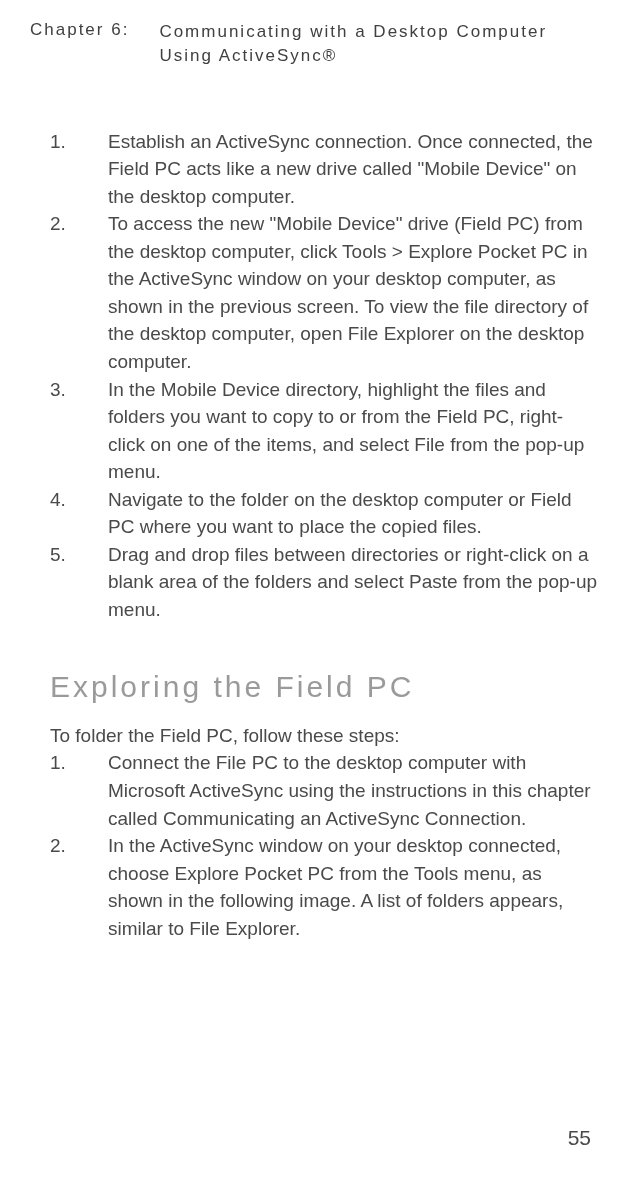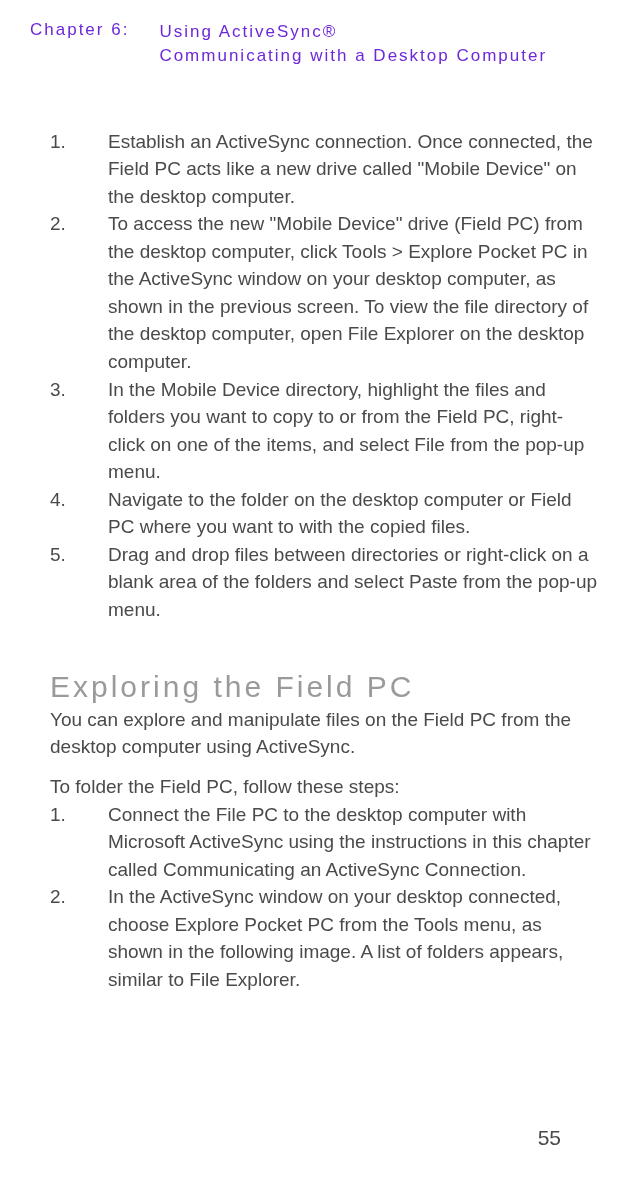--- a/index.html
+++ b/index.html
@@ -14,21 +14,21 @@
       font-family: 'Segoe UI', Tahoma, sans-serif;
       color: #4a4a4a;
       position: relative;
       padding: 20px 30px 0 30px;
     }
     .chapter-header {
       display: flex;
       margin-bottom: 60px;
       letter-spacing: 2px;
       font-size: 17px;
-      color: #6d28d9;
+      color: #404040;
       font-weight: 400;
     }
     .chapter-label {
       white-space: nowrap;
       margin-right: 30px;
     }
     .chapter-title {
       line-height: 1.4;
     }
     .content {
@@ -55,77 +55,76 @@
     }
     .italic {
     }
     .section-heading {
       font-size: 30px;
       letter-spacing: 3px;
       color: #9a9a9a;
       font-weight: 400;
       line-height: 1.25;
       margin-top: 45px;
-      margin-bottom: 0;
+      margin-bottom: 16px;
     }
     .body-text {
       font-size: 19px;
       line-height: 1.45;
       color: #4a4a4a;
       margin-bottom: 12px;
     }
     .page-number {
       position: absolute;
       bottom: 30px;
-      right: 78px;
+      right: 48px;
       font-size: 21px;
       color: #4a4a4a;
     }
   </style>
 </head>
 <body>
 
 <div class="chapter-header">
   <div class="chapter-label">Chapter 6:</div>
   <div class="chapter-title">
+    <div>Communicating with a Desktop Computer</div>
     <div>Using ActiveSync®</div>
-    <div>Communicating with a Desktop Computer</div>
   </div>
 </div>
 
 <div class="content">
 
   <ol class="ordered-list" id="list1">
       <li class="list-item">
         <span class="num">1.</span>
         <span class="text"><span>Establish an ActiveSync connection. Once connected, the Field PC acts like a new drive called "Mobile Device" on the desktop computer.</span></span>
       </li>
       <li class="list-item">
         <span class="num">2.</span>
         <span class="text"><span>To access the new "Mobile Device" drive (Field PC) from the desktop computer, click </span><span class="italic">Tools</span><span> &gt; </span><span class="italic">Explore Pocket PC</span><span> in the ActiveSync window on your desktop computer, as shown in the previous screen. To view the file directory of the desktop computer, open File Explorer on the desktop computer.</span></span>
       </li>
       <li class="list-item">
         <span class="num">3.</span>
         <span class="text"><span>In the Mobile Device directory, highlight the files and folders you want to copy to or from the Field PC, right-click on one of the items, and select </span><span class="italic">File</span><span> from the pop-up menu.</span></span>
       </li>
       <li class="list-item">
         <span class="num">4.</span>
-        <span class="text"><span>Navigate to the folder on the desktop computer or Field PC where you want to with the copied files.</span></span>
+        <span class="text"><span>Navigate to the folder on the desktop computer or Field PC where you want to place the copied files.</span></span>
       </li>
       <li class="list-item">
         <span class="num">5.</span>
         <span class="text"><span>Drag and drop files between directories or right-click on a blank area of the folders and select </span><span class="italic">Paste</span><span> from the pop-up menu.</span></span>
       </li>
     </ol>
 
   <h2 class="section-heading">
     <span>Exploring the Field PC</span><br>
   </h2>
 
-  <p class="body-text">You can explore and manipulate files on the Field PC from the desktop computer using ActiveSync.</p>
 
   <p class="body-text" style="margin-bottom:0;">To folder the Field PC, follow these steps:</p>
 
   <ol class="ordered-list" id="list2">
       <li class="list-item">
         <span class="num">1.</span>
         <span class="text"><span>Connect the File PC to the desktop computer with Microsoft ActiveSync using the instructions in this chapter called </span><span class="italic">Communicating an ActiveSync Connection</span><span>.</span></span>
       </li>
       <li class="list-item">
         <span class="num">2.</span>

